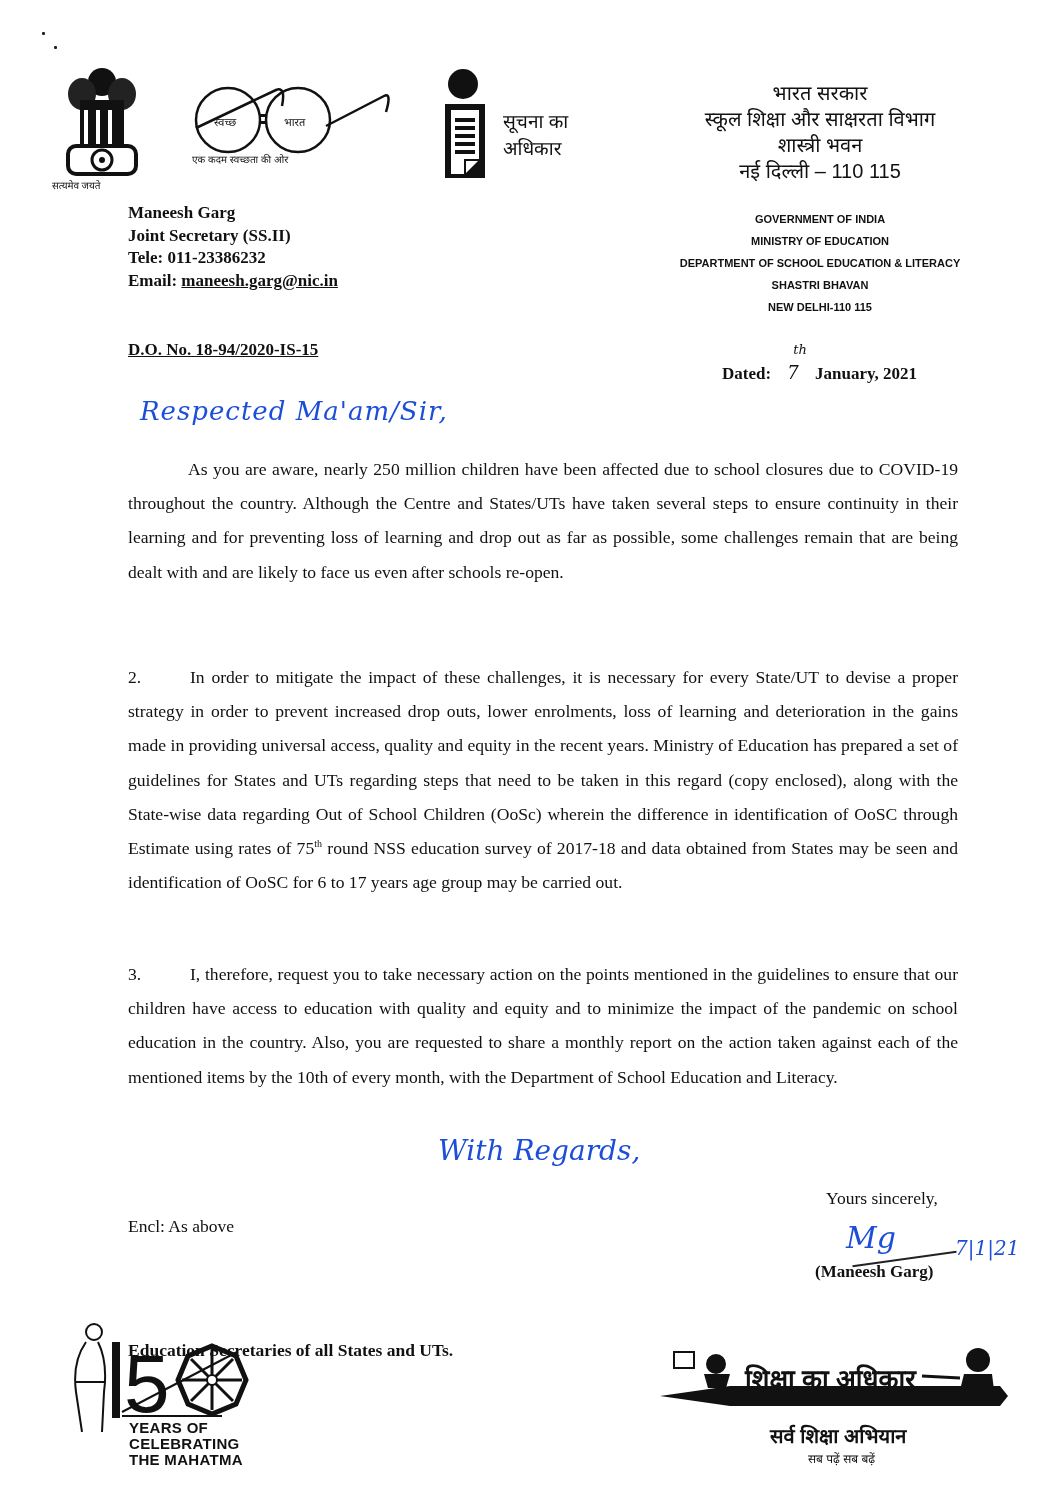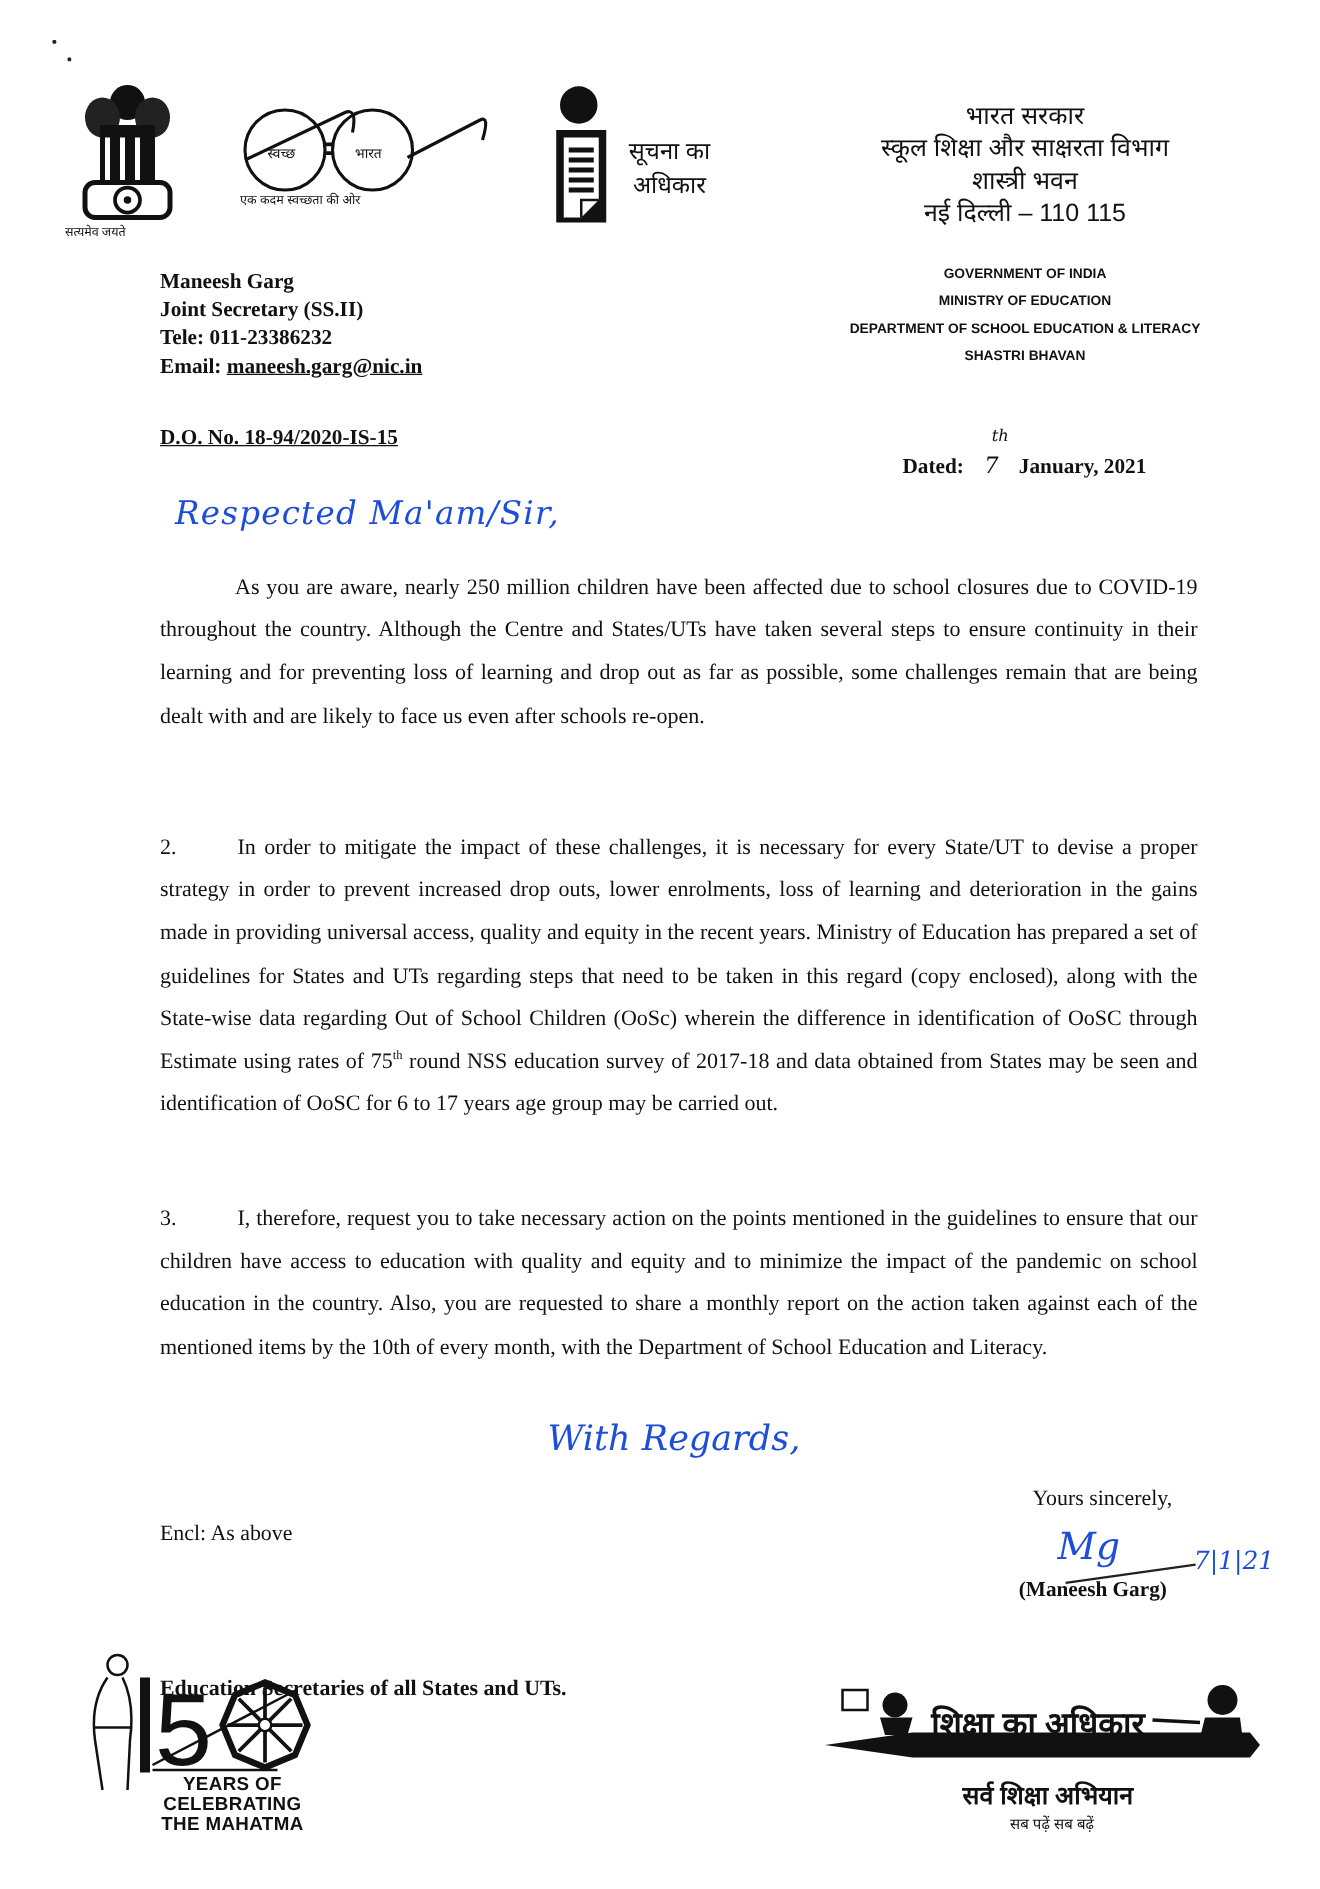--- a/index.html
+++ b/index.html
@@ -1,19 +1,19 @@
 <!DOCTYPE html>
 <html><head>
 <meta charset="utf-8">
 <style>
   html, body { margin:0; padding:0; background:#ffffff; }
   body { width:1056px; height:1511px; position:relative; overflow:hidden; color:#111; }
   .abs { position:absolute; }
   .serif { font-family:"Liberation Serif","DejaVu Serif",serif; }
-  .sans { font-family:"Liberation Sans","DejaVu Sans",sans-serif;text-align:center; }
+  .sans { font-family:"Liberation Sans","DejaVu Sans",sans-serif; }
   .hand { font-family:"DejaVu Serif","Liberation Serif",serif; font-style:italic; font-weight:normal; color:#1d4ed8; }
 
   
   .speck { position:absolute; width:3px; height:3px; background:#222; border-radius:1px; }
 
   
   #emblem { left:62px; top:60px; width:80px; height:130px; }
   #emblem-motto { left:52px; top:178px; width:100px; text-align:left; font-size:10px; }
 
   
@@ -22,21 +22,21 @@
 
   
   #rti-icon { left:443px; top:68px; width:50px; height:112px; }
   #rti-text { left:503px; top:108px; font-size:19px; line-height:27px; }
 
   
   #hin-head { left:615px; top:80px; width:410px; text-align:center; font-size:20px; line-height:26px; }
   #eng-head { left:610px; top:208px; width:420px; text-align:center; font-weight:bold; font-size:11px; line-height:22px; }
 
   
-  #sender { left:128px; top:202px; font-weight:bold; font-size:17px; line-height:22.5px;margin-top:12px; }
+  #sender { left:128px; top:202px; font-weight:bold; font-size:17px; line-height:22.5px; }
   #sender .u { text-decoration:underline; }
 
   #do-no { left:128px; top:340px; font-weight:bold; font-size:17px; text-decoration:underline; }
   #dated { left:722px; top:362px; font-weight:bold; font-size:17px; }
   #dated .hw { font-family:"DejaVu Serif",serif; font-style:italic; font-weight:normal; font-size:18px; display:inline-block; margin:0 12px; position:relative; }
   #dated .sup { position:absolute; top:-20px; left:6px; font-size:13px; }
 
   #salute { left:140px; top:396px; font-size:26px; letter-spacing:1px; }
 
   .para { position:absolute; left:128px; width:830px; font-size:17.6px; line-height:34.2px; text-align:justify; }
@@ -120,20 +120,21 @@
   <div>स्कूल शिक्षा और साक्षरता विभाग</div>
   <div>शास्त्री भवन</div>
   <div>नई दिल्ली – 110 115</div>
 </div>
 
 <div id="eng-head" class="abs sans">
   <div>GOVERNMENT OF INDIA</div>
   <div>MINISTRY OF EDUCATION</div>
   <div>DEPARTMENT OF SCHOOL EDUCATION &amp; LITERACY</div>
   <div>SHASTRI BHAVAN</div>
+  <div>NEW DELHI-110 115</div>
 </div>
 
 <div id="sender" class="abs serif">
   <div>Maneesh Garg</div>
   <div>Joint Secretary (SS.II)</div>
   <div>Tele: 011-23386232</div>
   <div><span>Email: </span><span class="u">maneesh.garg@nic.in</span></div>
 </div>
 
 <div id="do-no" class="abs serif">D.O. No. 18-94/2020-IS-15</div>

